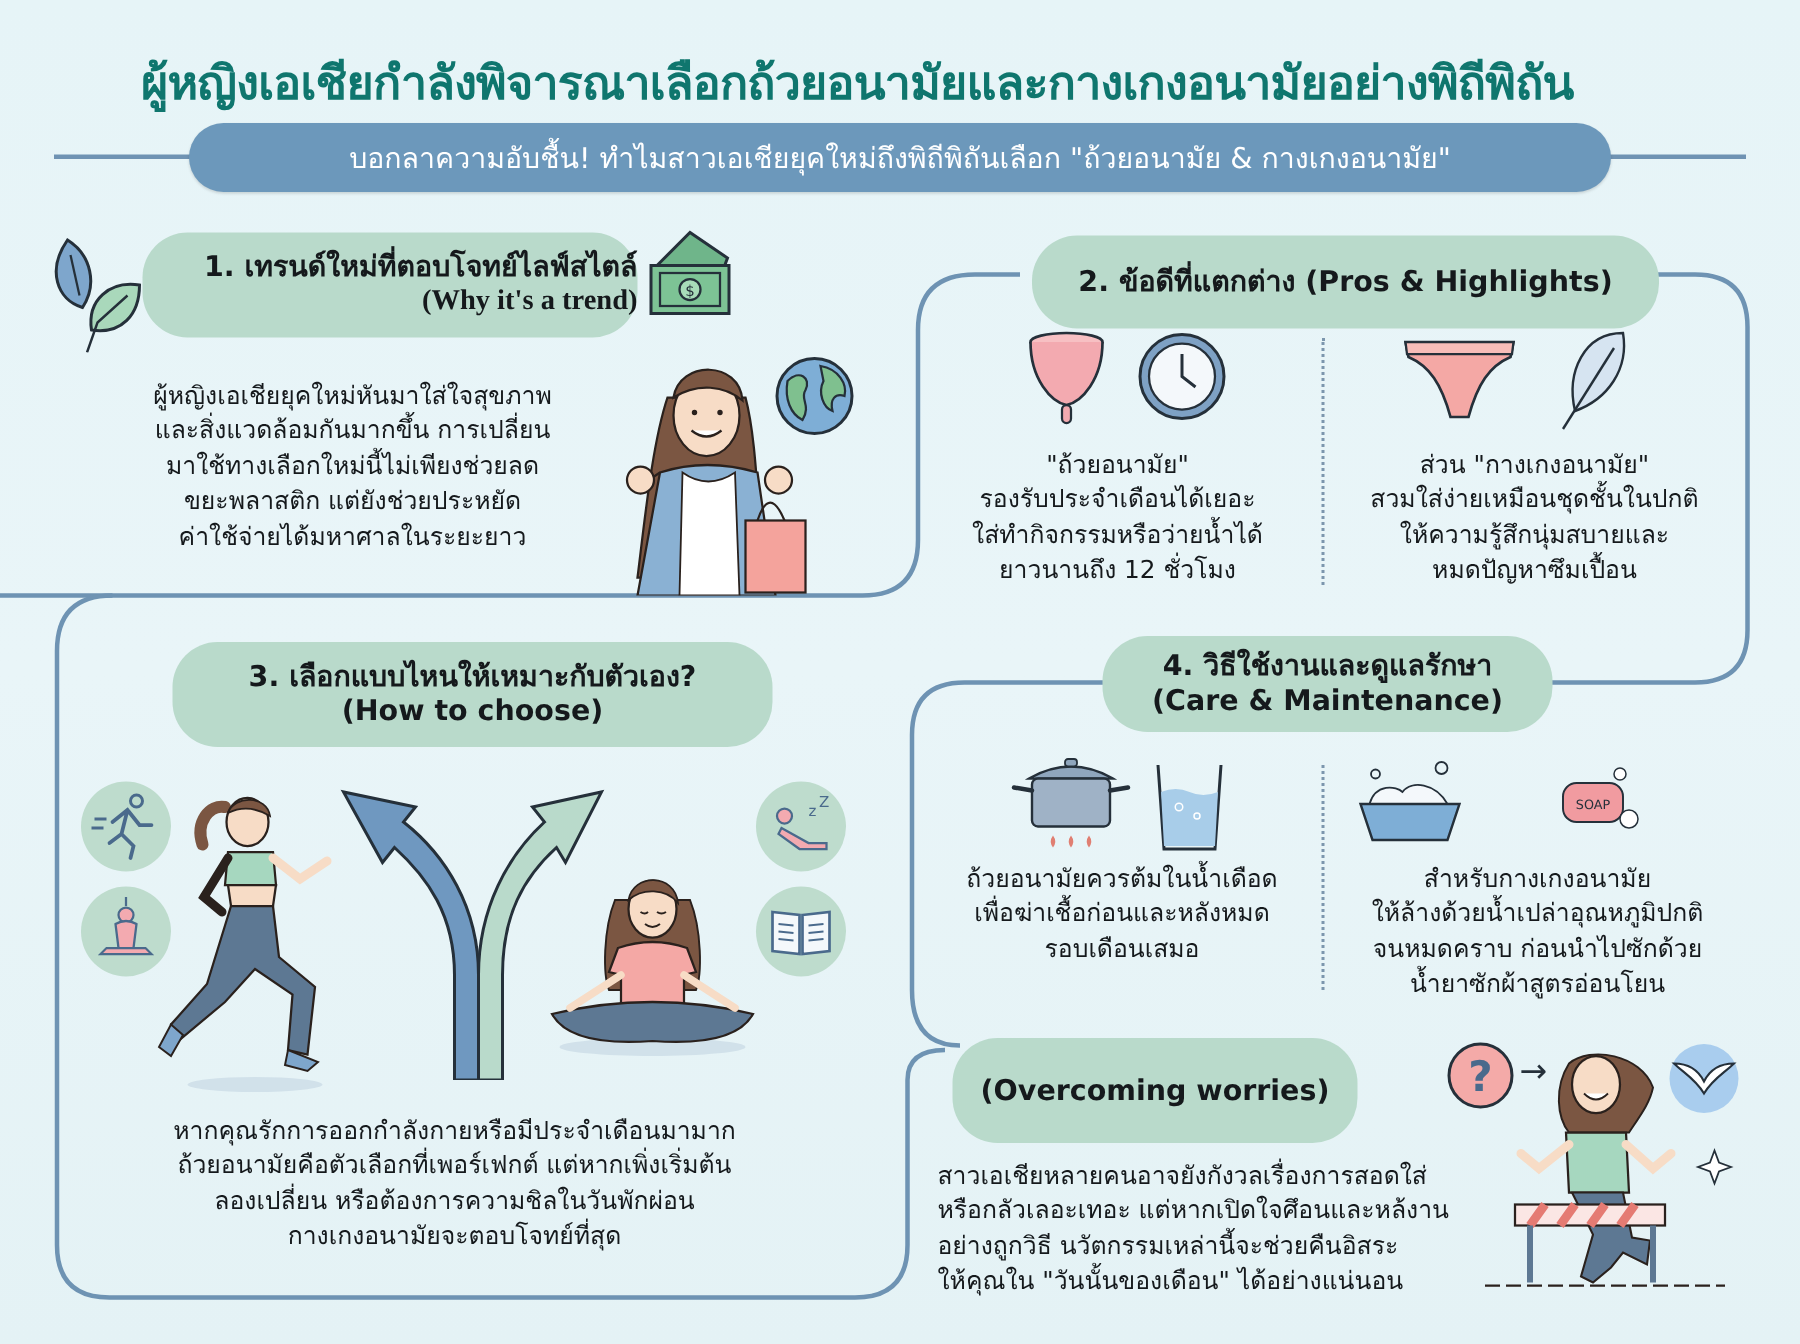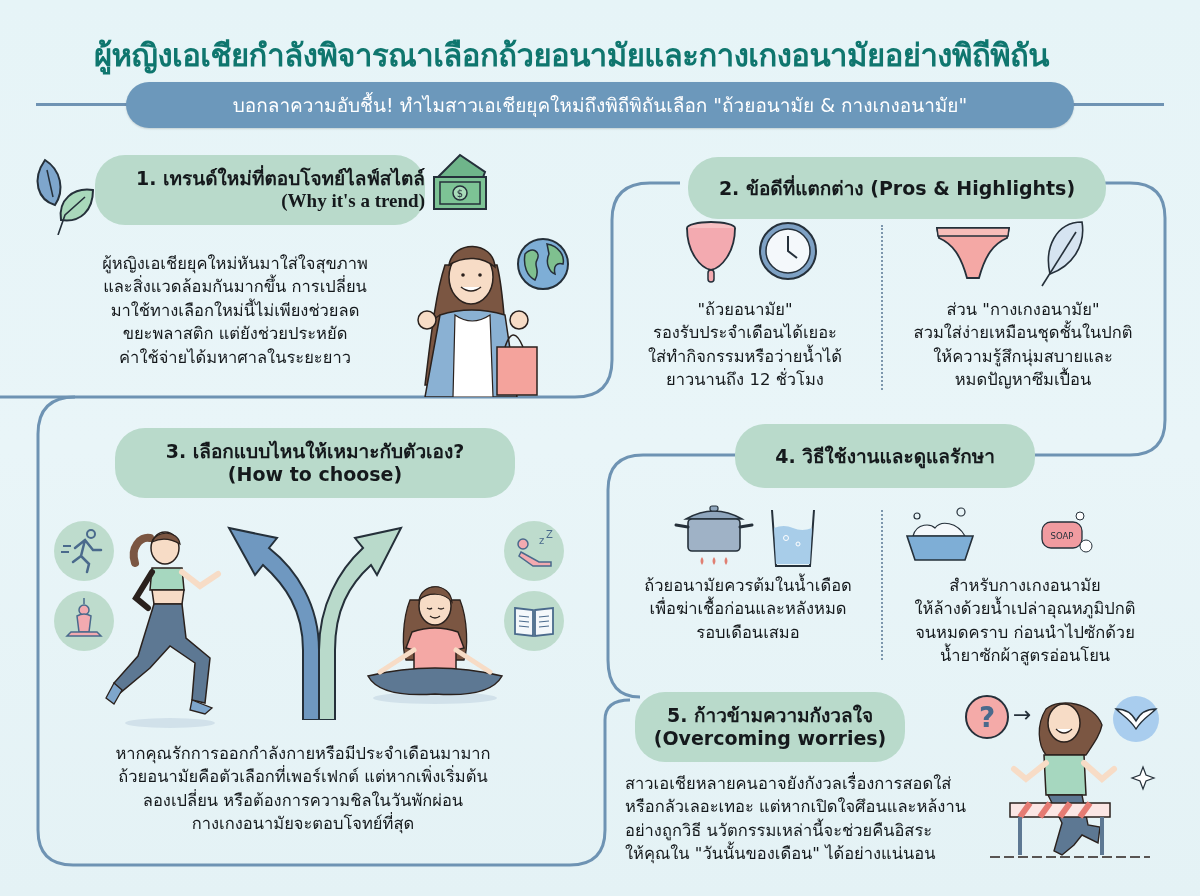--- a/index.html
+++ b/index.html
@@ -212,20 +212,21 @@
 
   <div class="abs body-text" style="left:63px;top:742px;width:480px;">หากคุณรักการออกกำลังกายหรือมีประจำเดือนมามาก
 ถ้วยอนามัยคือตัวเลือกที่เพอร์เฟกต์ แต่หากเพิ่งเริ่มต้น
 ลองเปลี่ยน หรือต้องการความชิลในวันพักผ่อน
 กางเกงอนามัยจะตอบโจทย์ที่สุด</div>
 </div>
 
 <div>
   <div class="abs pill" style="left:735px;top:424px;width:300px;height:64px;">
     <span class="l1" style="font-size:19px;">4. วิธีใช้งานและดูแลรักษา</span>
+    <span class="l2" style="font-size:19px;">(Care &amp; Maintenance)</span>
   </div>
 
   <svg class="abs" style="left:672px;top:505px" width="84" height="62" viewBox="0 0 84 62">
     <path d="M14 14 Q 42 -2 70 14 Z" fill="#8fa6bd" stroke="#25303a" stroke-width="1.5"></path>
     <rect x="38" y="1" width="8" height="5" rx="2" fill="#8fa6bd" stroke="#25303a" stroke-width="1.2"></rect>
     <rect x="16" y="14" width="52" height="32" rx="4" fill="#9fb2c6" stroke="#25303a" stroke-width="1.6"></rect>
     <path d="M4 20 L 16 22 M80 20 L 68 22" stroke="#25303a" stroke-width="3" stroke-linecap="round"></path>
     <path d="M30 52 q 3 4 0 8 q -3 -4 0 -8 M42 52 q 3 4 0 8 q -3 -4 0 -8 M54 52 q 3 4 0 8 q -3 -4 0 -8" fill="#e07f72"></path>
   </svg>
 
@@ -256,21 +257,20 @@
 เพื่อฆ่าเชื้อก่อนและหลังหมด
 รอบเดือนเสมอ</div>
   <div class="abs body-text" style="left:885px;top:574px;width:280px;">สำหรับกางเกงอนามัย
 ให้ล้างด้วยน้ำเปล่าอุณหภูมิปกติ
 จนหมดคราบ ก่อนนำไปซักด้วย
 น้ำยาซักผ้าสูตรอ่อนโยน</div>
 </div>
 
 <div>
   <div class="abs pill" style="left:635px;top:692px;width:270px;height:70px;">
-    <span class="l1" style="font-size:19px;">5. ก้าวข้ามความกังวลใจ</span>
     <span class="l2" style="font-size:19px;">(Overcoming worries)</span>
   </div>
 
   <div class="abs" style="left:965px;top:695px;width:44px;height:44px;border-radius:50%;background:#f4aaa8;border:2px solid #25303a;display:flex;align-items:center;justify-content:center;font-size:28px;font-weight:bold;color:#4a6a8c;">?</div>
   <div class="abs" style="left:1013px;top:702px;font-size:22px;color:#25303a;">→</div>
 
   <svg class="abs" style="left:990px;top:695px" width="170" height="170" viewBox="0 0 170 170">
     <path d="M56 14 C 46 30, 48 50, 56 60 L 96 60 C 104 48, 110 40, 112 30 C 104 8, 70 2, 56 14 Z" fill="#7b5642" stroke="#2a211d" stroke-width="1.3"></path>
     <ellipse cx="74" cy="28" rx="16" ry="19" fill="#f7dcc6" stroke="#2a211d" stroke-width="1.5"></ellipse>
     <path d="M66 34 Q 74 42 82 34" fill="#fff" stroke="#2a211d" stroke-width="1.2"></path>

